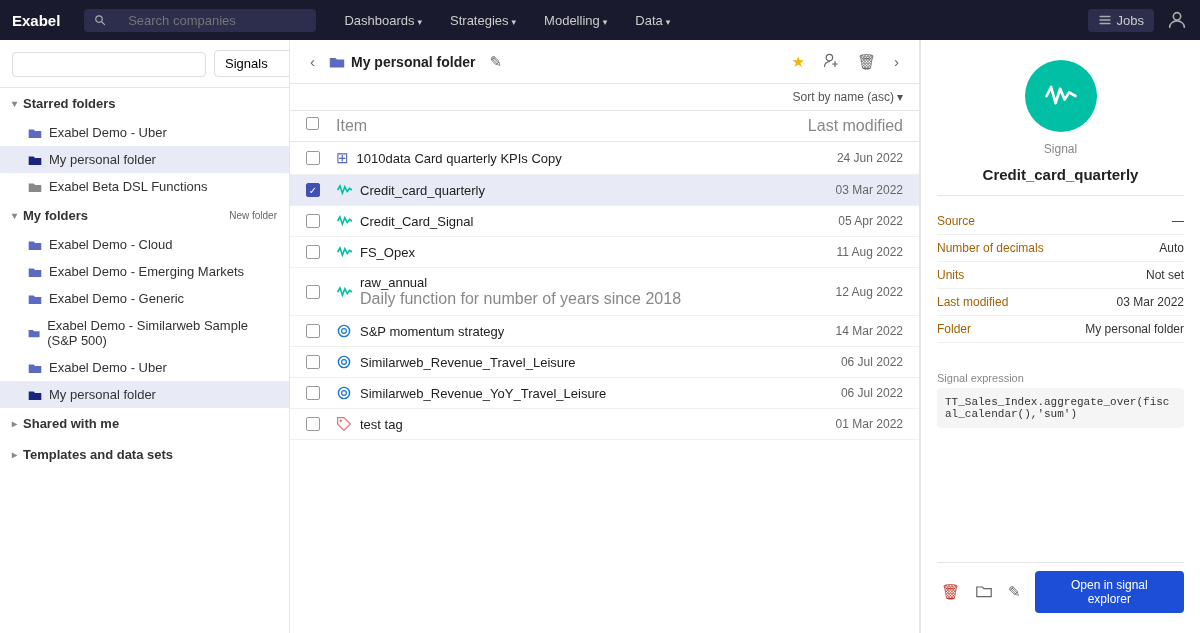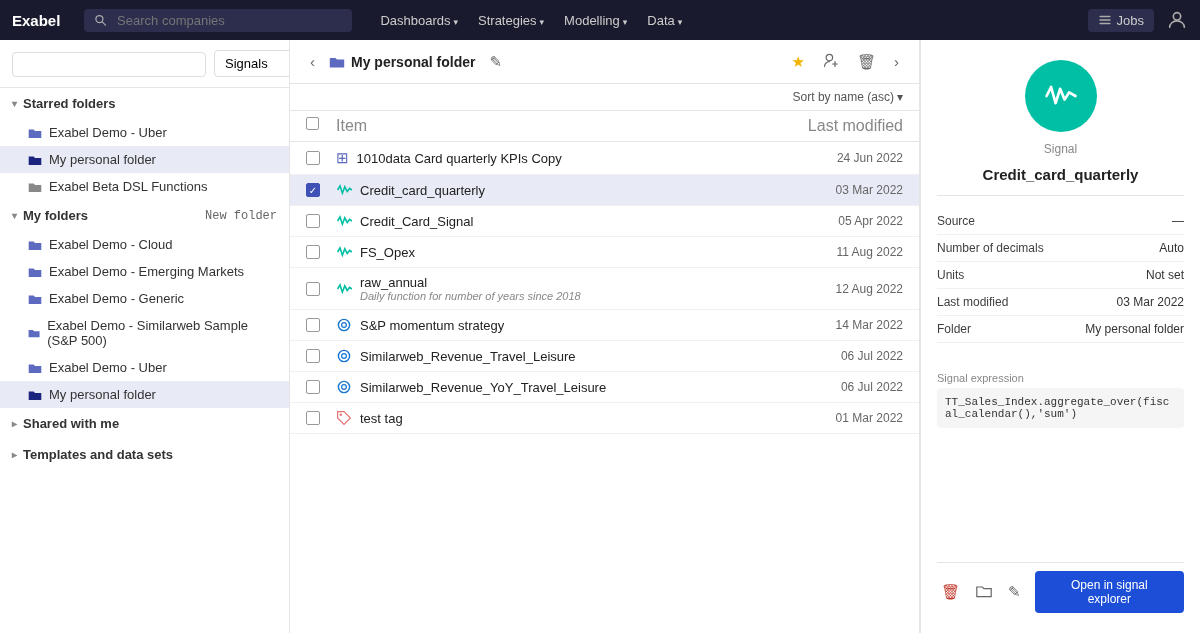--- a/index.html
+++ b/index.html
@@ -20,35 +20,35 @@
       font-size: 15px;
       color: #fff;
       margin-right: 8px;
     }
     .topnav-search {
       display: flex;
       align-items: flex-start;
       background: #2d2d4e;
       border-radius: 4px;
       padding: 4px 10px;
-      gap: 10px;
-      width: 268px;
+      gap: 22px;
+      width: 232px;
     }
     .topnav-search input {
       background: transparent;
       border: none;
       outline: none;
       color: #aaa;
       font-size: 13px;
       width: 100%;
     }
     .topnav-menu {
       display: flex;
       align-items: center;
-      gap: 4px;
+      gap: 12px;
       margin-left: 4px;
     }
     .topnav-menu-item {
       color: #ccc;
       font-size: 13px;
       padding: 4px 8px;
       border-radius: 4px;
       cursor: pointer;
       display: flex;
       align-items: center;
@@ -118,26 +118,25 @@
       align-items: center;
       padding: 8px 12px;
       cursor: pointer;
       font-weight: 600;
       font-size: 13px;
       color: #333;
       gap: 6px;
     }
     .sidebar-section-header .new-folder-btn {
       margin-left: auto;
-      font-size: 12px;
+      font-size: 10px;
       color: #666;
       background: none;
       border: none;
       cursor: pointer;
-      font-family: Liberation Mono, monospace;
     }
     .sidebar-item {
       display: flex;
       align-items: center;
       padding: 6px 12px 6px 28px;
       cursor: pointer;
       gap: 7px;
       font-size: 13px;
       color: #333;
     }
@@ -224,23 +223,22 @@
     }
     .table-row.selected { background: #e8eaf6; }
     .row-name {
       display: flex;
       align-items: center;
       gap: 8px;
       font-size: 13px;
       color: #222;
     }
     .row-sub {
-      font-size: 11px;
+      font-size: 16px;
       color: #888;
-      font-style: italic;
     }
     .row-date {
       font-size: 12px;
       color: #666;
       text-align: right;
     }
 
     
     .checkbox {
       width: 14px;
@@ -303,21 +301,21 @@
       gap: 0;
     }
     .meta-row {
       display: flex;
       align-items: center;
       justify-content: space-between;
       padding: 6px 0;
       border-bottom: 1px solid #f0f0f0;
       font-size: 12px;
     }
-    .meta-label { color: #404040; }
+    .meta-label { color: #a16207; }
     .meta-value { color: #333; font-weight: 500; }
 
     .expr-section {
       margin-top: 17px;
     }
     .expr-label {
       font-size: 11px;
       color: #888;
       margin-bottom: 4px;
     }

